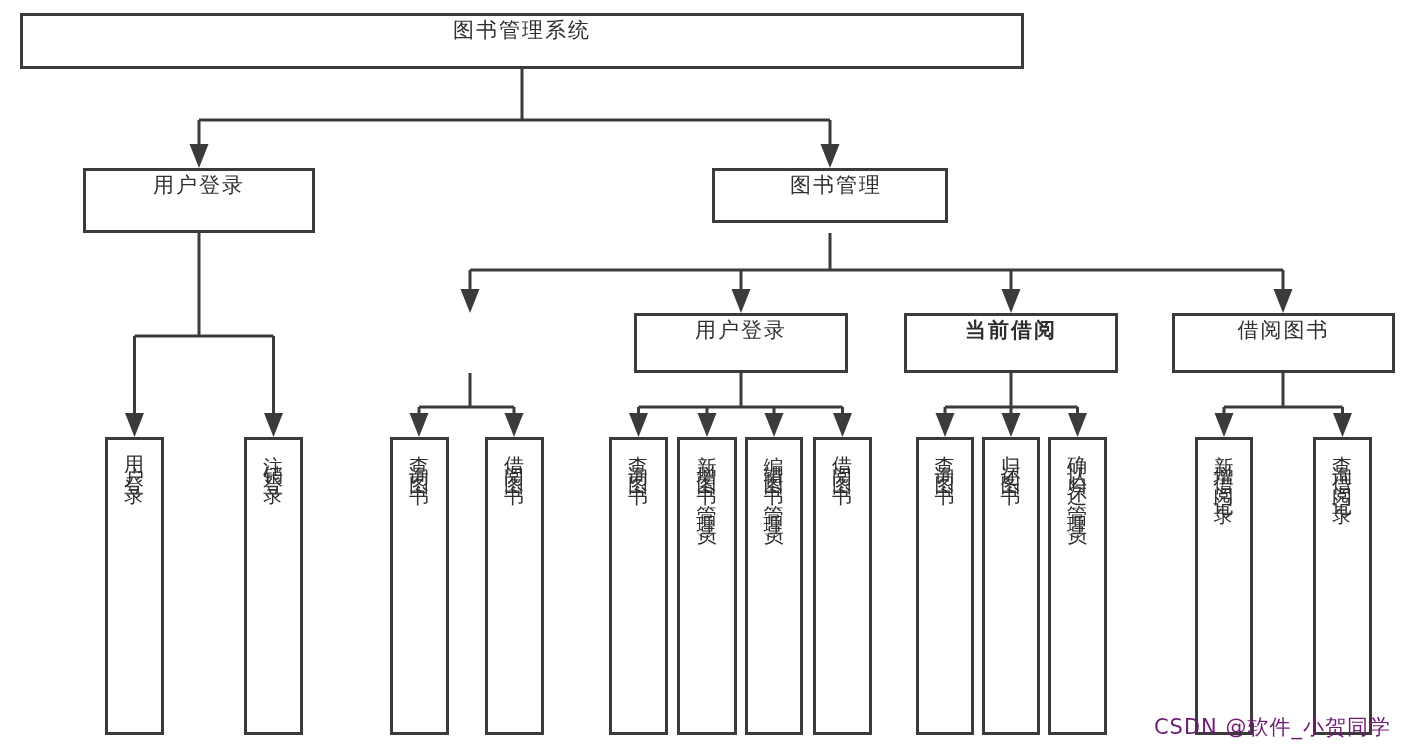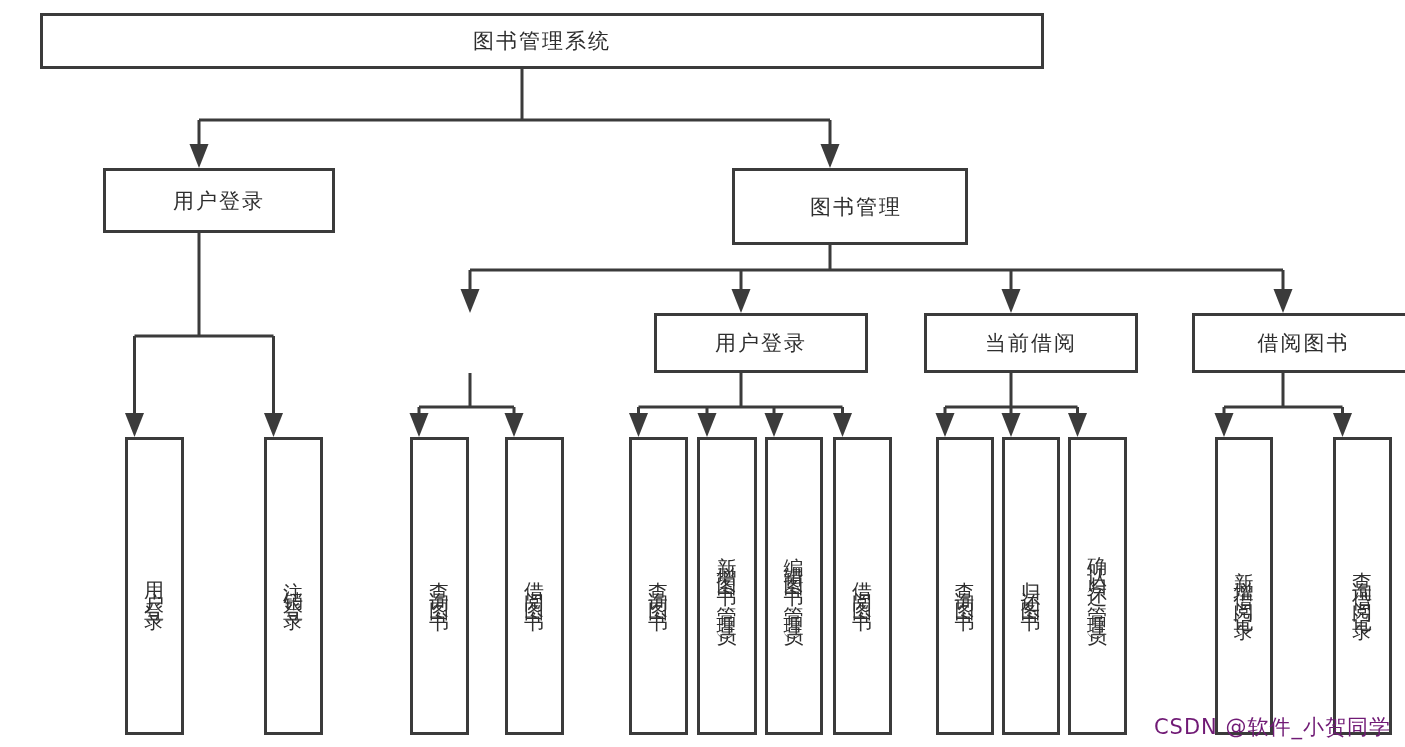--- a/index.html
+++ b/index.html
@@ -20,45 +20,43 @@
     left: 0; top: 0;
     width: 1405px;
     height: 747px;
   }
   .node {
     position: absolute;
     box-sizing: border-box;
     border: 3px solid #3b3b3b;
     background: #ffffff;
     display: flex;
-    align-items: center;
     justify-content: center;
     color: #2e2e2e;
-    margin-left: 20px;
   }
   .h-label {
     font-size: 21px;
     letter-spacing: 2px;
     white-space: nowrap;
   }
   .v-label {
     writing-mode: vertical-rl;
     text-orientation: mixed;
     font-size: 20px;
     line-height: 1;
     letter-spacing: 10px;
     white-space: nowrap;
   }
   
   .n-root          { left: 20px;   top: 13px;  width: 1004px; height: 56px; }
   .n-user-login    { left: 83px;   top: 168px; width: 232px;  height: 65px; }
-  .n-book-mgmt     { left: 712px;  top: 168px; width: 236px;  height: 77px; padding-left: 12px; }
+  .n-book-mgmt     { left: 712px;  top: 168px; width: 236px;  height: 55px; padding-left: 12px; }
   .n-new-rec       { left: 363px;  top: 313px; width: 215px;  height: 60px; }
   .n-book-borrow   { left: 634px;  top: 313px; width: 214px;  height: 60px; }
-  .n-cur-borrow    { left: 904px;  top: 313px; width: 214px;  height: 60px; }
+  .n-cur-borrow    { left: 904px;  top: 313px; width: 214px;  height: 60px; font-weight: bold; }
   .n-borrow-rec    { left: 1172px; top: 313px; width: 223px;  height: 60px; }
   .leaf            { top: 437px; width: 59px; height: 298px; }
   .l-ulogin  { left: 105px; }
   .l-logout  { left: 244px; }
   .l-q1      { left: 390px; }
   .l-b1      { left: 485px; }
   .l-q2      { left: 609px; }
   .l-add     { left: 677px; width: 60px; }
   .l-edit    { left: 745px; width: 58px; }
   .l-b2      { left: 813px; }

